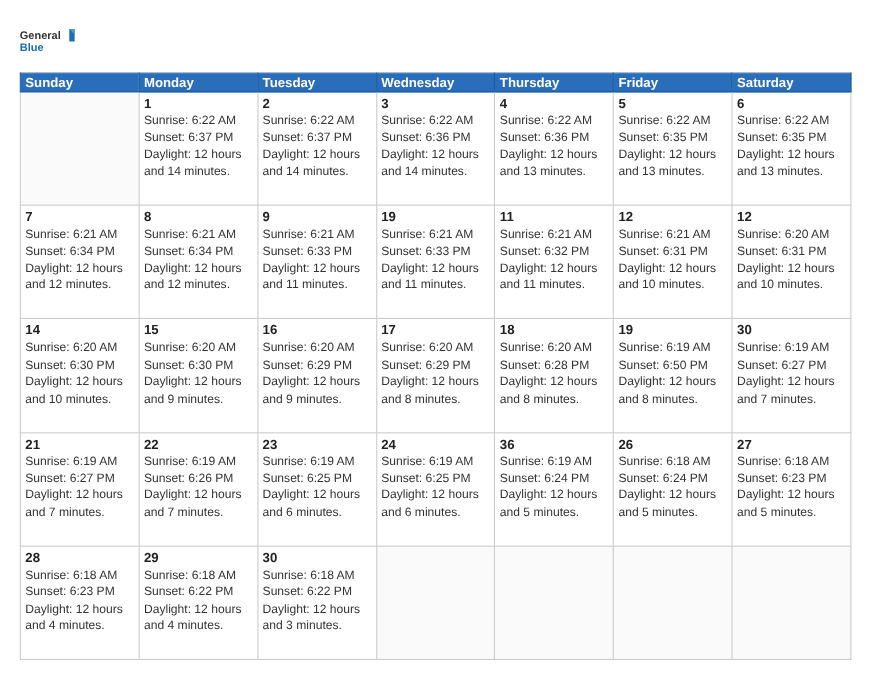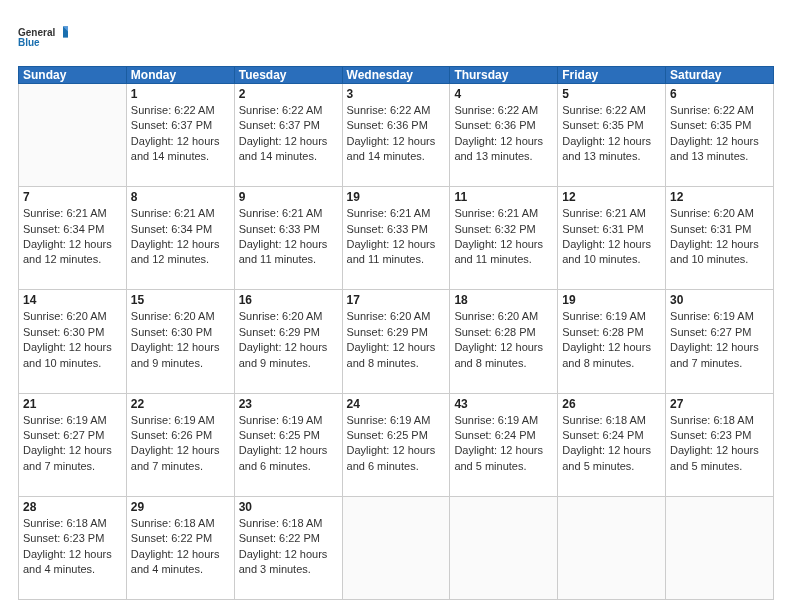--- a/index.html
+++ b/index.html
@@ -246,21 +246,21 @@
           <td>
             <span class="day-num">18</span>
             <div class="day-info">Sunrise: 6:20 AM
 Sunset: 6:28 PM
 Daylight: 12 hours
 and 8 minutes.</div>
           </td>
           <td>
             <span class="day-num">19</span>
             <div class="day-info">Sunrise: 6:19 AM
-Sunset: 6:28 PM
+Sunset: 6:50 PM
 Daylight: 12 hours
 and 8 minutes.</div>
           </td>
           <td>
             <span class="day-num">30</span>
             <div class="day-info">Sunrise: 6:19 AM
 Sunset: 6:27 PM
 Daylight: 12 hours
 and 7 minutes.</div>
           </td>
@@ -288,21 +288,21 @@
 and 6 minutes.</div>
           </td>
           <td>
             <span class="day-num">24</span>
             <div class="day-info">Sunrise: 6:19 AM
 Sunset: 6:25 PM
 Daylight: 12 hours
 and 6 minutes.</div>
           </td>
           <td>
-            <span class="day-num">43</span>
+            <span class="day-num">36</span>
             <div class="day-info">Sunrise: 6:19 AM
 Sunset: 6:24 PM
 Daylight: 12 hours
 and 5 minutes.</div>
           </td>
           <td>
             <span class="day-num">26</span>
             <div class="day-info">Sunrise: 6:18 AM
 Sunset: 6:24 PM
 Daylight: 12 hours

